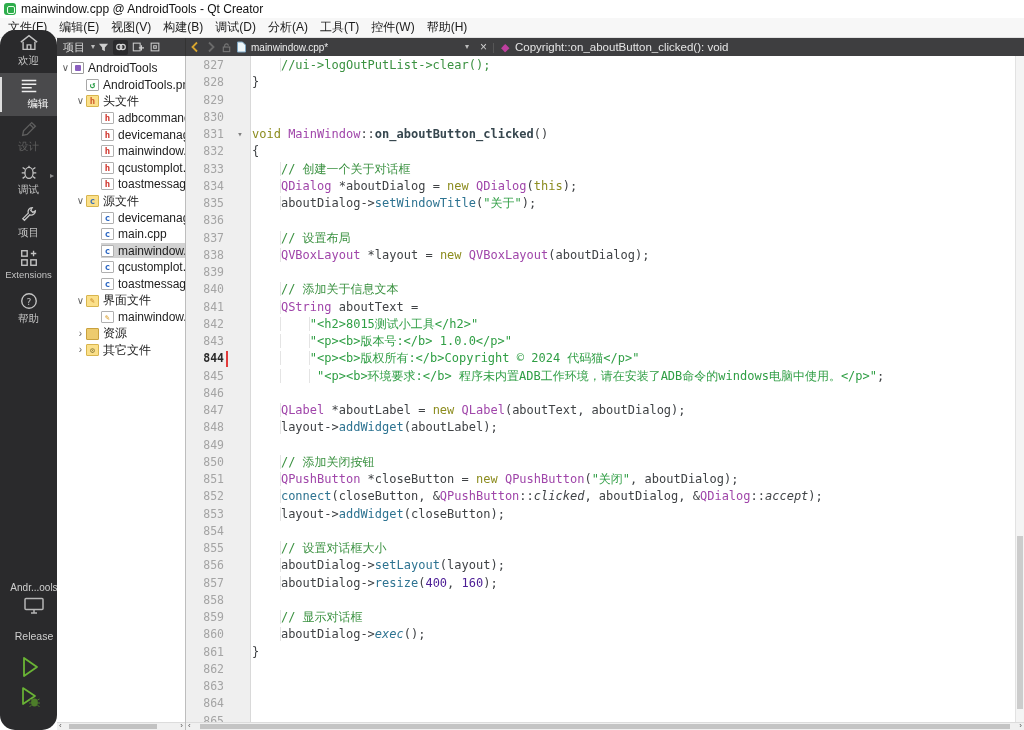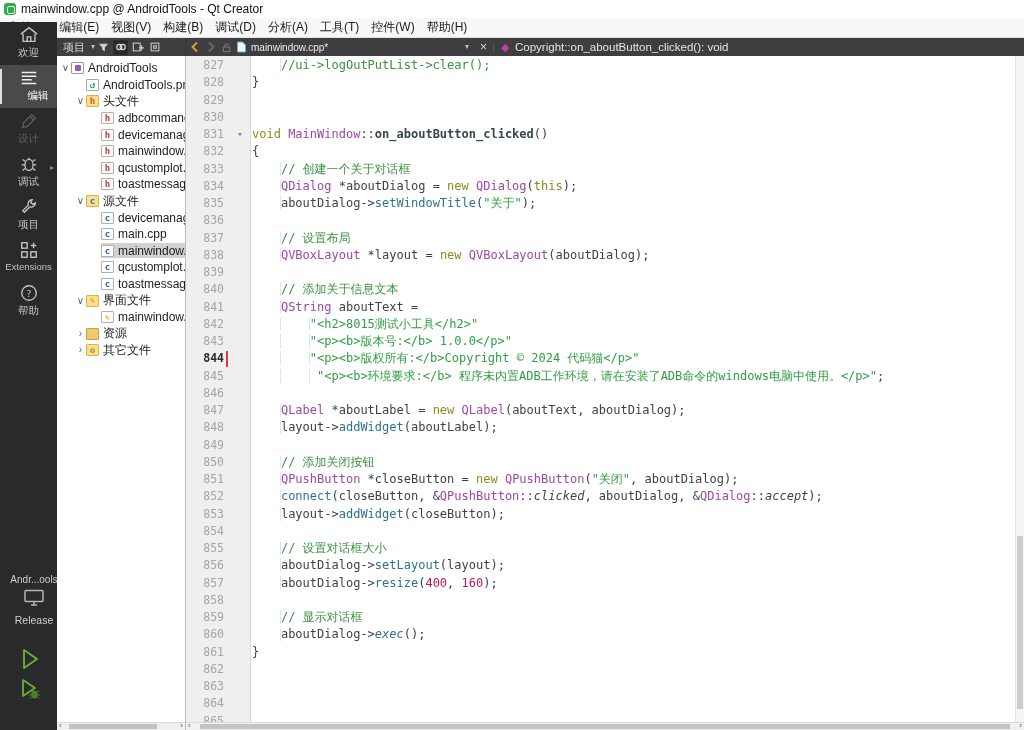--- a/index.html
+++ b/index.html
@@ -24,35 +24,35 @@
   .tb-ic.pressed{background:#2a2a2c;}
   .caret{color:#bdbdbd;font-size:8px;line-height:1;}
   .editor-head{position:absolute;left:128px;top:0;right:0;height:18px;}
   .eh{position:absolute;top:0;height:18px;display:flex;align-items:center;}
   .tab-label{color:#ececec;font-size:10px;white-space:nowrap;}
   .sym-label{color:#e4e4e4;font-size:11.5px;white-space:nowrap;}
   .sep{color:#5a5a5a;}
   .diamond{color:#bf3f9f;font-size:11px;}
   .closex{color:#cfcfcf;font-size:12px;line-height:1;}
   
-  .sidebar{position:absolute;left:0;top:22px;width:57px;bottom:0;background:#2a2a2c;}
+  .sidebar{position:absolute;left:0;top:30px;width:57px;bottom:0;background:#2a2a2c;border-radius:15px;}
   .mode{position:relative;width:57px;height:40px;padding-top:3px;box-sizing:content-box;text-align:center;}
   .mode svg{display:block;margin:0 auto;}
   .mode-label{font-size:10.5px;color:#c2c2c2;margin-top:1px;}
   .mode.sel{background:#4a4a4c;}
   .mode.sel::before{content:"";position:absolute;left:0;top:4px;bottom:4px;width:2px;background:#dedede;}
   .mode.sel .mode-label{color:#fff;padding-left:19px;}
   .mode.dis .mode-label{color:#5e5e5e;}
   .mode .flyout{position:absolute;right:3px;top:12px;color:#8f8f8f;font-size:8px;}
   .mode:nth-of-type(6) .mode-label{font-size:9.5px;}
   .kit{position:absolute;left:0;top:552px;width:68px;text-align:center;}
   .kit-project{font-size:10px;color:#cfcfcf;white-space:nowrap;}
   .kit-target{position:relative;margin-top:3px;}
   .kit-target .flyout{position:absolute;right:5px;top:10px;color:#8f8f8f;font-size:8px;}
-  .kit-config{font-size:10.5px;color:#cfcfcf;margin-top:2px;}
+  .kit-config{font-size:10.5px;color:#cfcfcf;margin-top:10px;}
   .runbtn{position:absolute;left:0;width:57px;text-align:center;}
   
   .treepanel{position:absolute;left:57px;top:56px;width:129px;bottom:0;background:#fff;border-right:1px solid #bdbdbd;
              box-sizing:border-box;overflow:hidden;}
   .tree{padding-top:4px;font-size:12px;color:#1c1c1c;}
   .tree-row{display:flex;align-items:center;height:16.6px;white-space:nowrap;overflow:hidden;}
   .expander{width:11px;flex:none;color:#5f5f5f;font-size:10px;text-align:center;line-height:1;}
   .rowbody{display:flex;align-items:center;flex:1;height:15px;overflow:hidden;}
   .tree-row.sel .rowbody{background:#d2d2d2;}
   .tlabel{overflow:hidden;}
@@ -87,21 +87,21 @@
   .code{white-space:pre;flex:1;padding-left:2px;}
   .caret-bar{position:absolute;left:40px;top:1px;bottom:1px;width:2px;background:#e23a3a;}
   .tk-kw{color:#8c8c1e;}
   .tk-ty{color:#a046aa;}
   .tk-fn{color:#2d7391;}
   .tk-fnb{color:#37474f;font-weight:bold;}
   .tk-fni{color:#2d7391;font-style:italic;}
   .tk-mem{color:#3f4245;font-style:italic;}
   .tk-com{color:#3a9140;}
   .tk-str{color:#2f9e44;}
-  .tk-num{color:#be185d;}
+  .tk-num{color:#4c1d95;}
   .tk-pl{color:#3f4245;}
   .tk-ind{background:linear-gradient(to left,#e4e4e4 1px,transparent 1px);}
   .ed-vscroll{position:absolute;right:0;top:0;width:9px;bottom:8px;background:#f4f4f4;border-left:1px solid #e2e2e2;box-sizing:border-box;}
   .ed-vscroll .thumb{position:absolute;left:1px;right:1px;top:72%;height:26%;background:#cccccc;}
   .ed-hscroll{position:absolute;left:0;right:0;bottom:0;height:8px;background:#f0f0f0;border-top:1px solid #dcdcdc;box-sizing:border-box;}
   .ed-hscroll .thumb{position:absolute;left:14px;right:14px;top:1px;bottom:1px;background:#c4c4c4;}
 </style>
 </head>
 <body>
 

